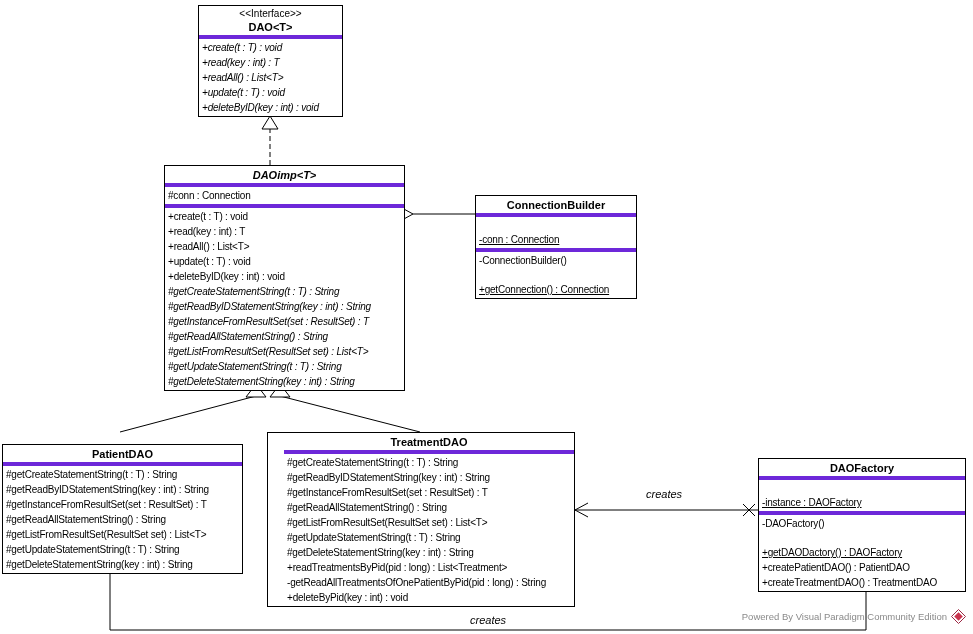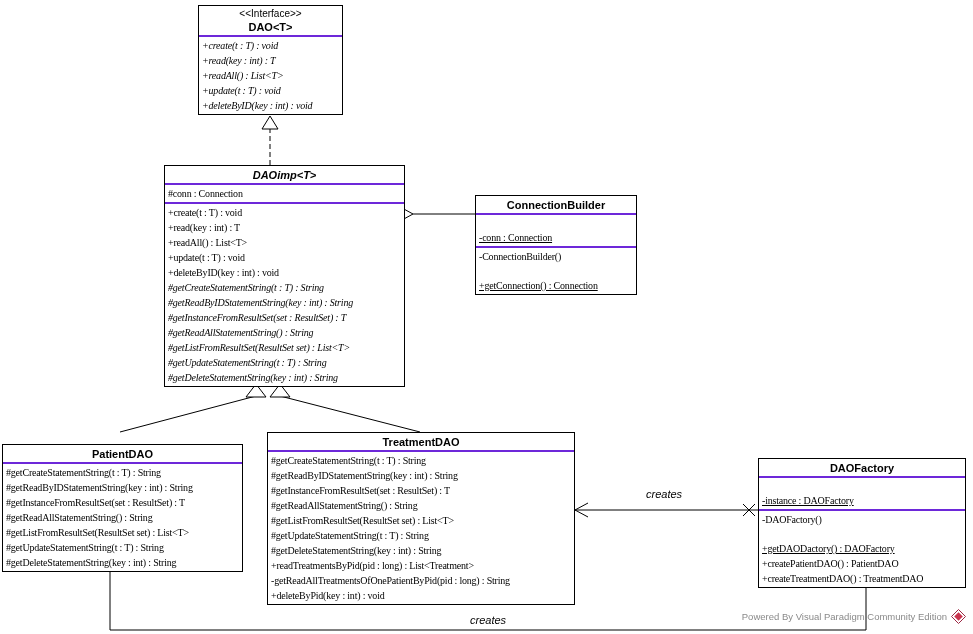--- a/index.html
+++ b/index.html
@@ -5,21 +5,21 @@
   * { margin:0; padding:0; box-sizing:border-box; }
   html,body { background:#ffffff; }
   body { font-family:"Liberation Sans", sans-serif; color:#000; }
   .canvas { position:relative; width:973px; height:634px; background:#fff; overflow:hidden;border-radius:19px; }
   svg.edges { position:absolute; left:0; top:0; }
   svg.edges line, svg.edges polyline { stroke:#000; stroke-width:1; fill:none; }
   .uml-class { position:absolute; background:#fff; border:1px solid #000; font-size:10px; }
   .title-comp { text-align:center; padding:2px 2px 1px 2px; }
   .stereotype { font-size:10px; line-height:12px; }
   .cname { font-weight:bold; font-size:11px; line-height:14px;text-align:center; }
-  .comp { border-top:2px solid #6d28d9; padding:1px 0;font-family:Liberation Serif, serif; }
+  .comp { border-top:4px solid #6d28d9; padding:1px 0; }
   .m, .a { padding:0 3px; line-height:15px; white-space:nowrap; letter-spacing:-0.2px; }
   .i { font-style:italic; }
   .u { text-decoration:underline;margin-top:14px; }
   .edge-label { position:absolute; font-size:11px;font-style:italic; }
   .watermark { position:absolute; right:7px; top:609px; display:flex; align-items:center; gap:4px;
                font-size:9.5px; color:#8a8a8a; }
 </style>
 </head>
 <body>
 
@@ -122,21 +122,21 @@
       <div class="m">#getCreateStatementString(t : T) : String</div>
       <div class="m">#getReadByIDStatementString(key : int) : String</div>
       <div class="m">#getInstanceFromResultSet(set : ResultSet) : T</div>
       <div class="m">#getReadAllStatementString() : String</div>
       <div class="m">#getListFromResultSet(ResultSet set) : List&lt;T&gt;</div>
       <div class="m">#getUpdateStatementString(t : T) : String</div>
       <div class="m">#getDeleteStatementString(key : int) : String</div>
     </div>
   </div>
 
-  <div class="uml-class" style="left:267px; top:432px; width:308px; min-height:170px;">
+  <div class="uml-class" style="left:267px; top:432px; width:308px; min-height:170px;padding-left:16px;">
     <div class="title-comp">
       <div class="cname">TreatmentDAO</div>
     </div>
     <div class="comp">
       <div class="m">#getCreateStatementString(t : T) : String</div>
       <div class="m">#getReadByIDStatementString(key : int) : String</div>
       <div class="m">#getInstanceFromResultSet(set : ResultSet) : T</div>
       <div class="m">#getReadAllStatementString() : String</div>
       <div class="m">#getListFromResultSet(ResultSet set) : List&lt;T&gt;</div>
       <div class="m">#getUpdateStatementString(t : T) : String</div>

